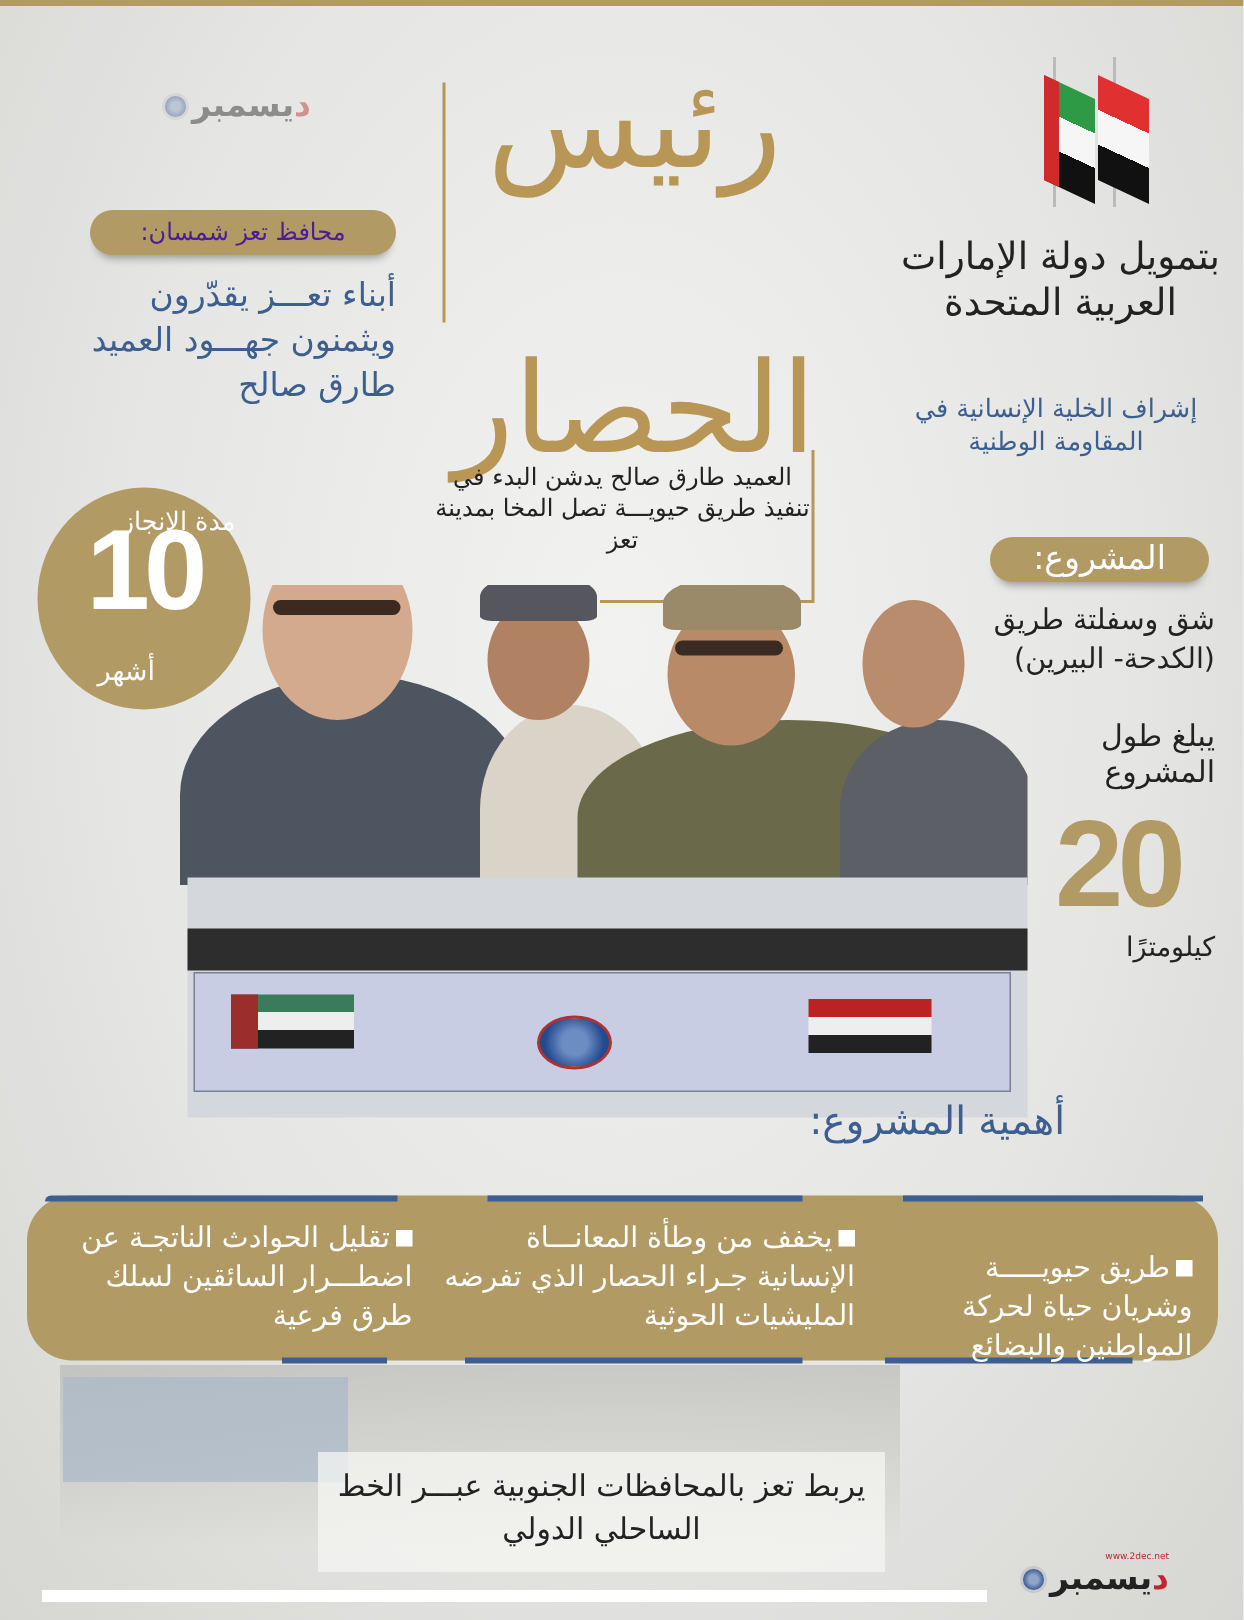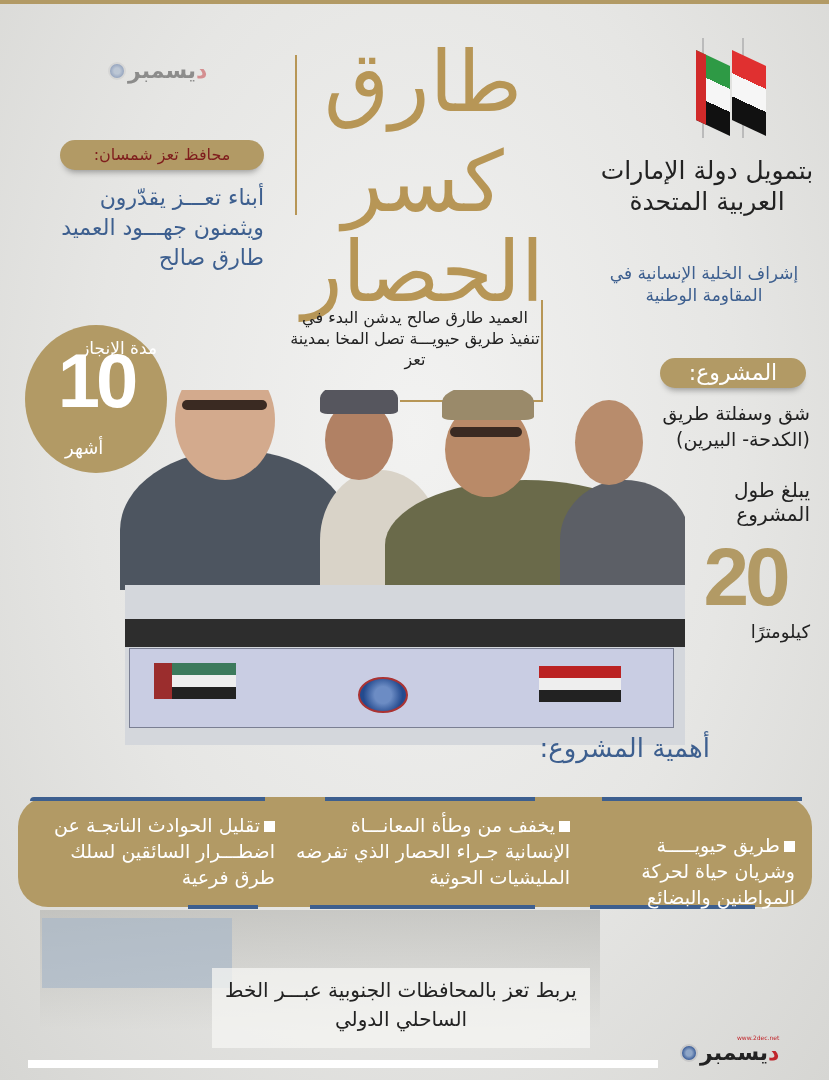--- a/index.html
+++ b/index.html
@@ -38,21 +38,21 @@
   .flag { position: absolute; width: 34px; height: 70px; transform: skewY(25deg); }
   .flag-uae { left: 6px; top: 20px; background: linear-gradient(to bottom, #2e9a45 0 33%, #f6f6f6 33% 66%, #111 66% 100%); }
   .flag-uae::before { content: ""; position: absolute; left: 0; top: 0; width: 10px; height: 100%; background: #d12a2a; }
   .flag-yem { left: 42px; top: 20px; background: linear-gradient(to bottom, #e03030 0 33%, #f6f6f6 33% 66%, #111 66% 100%); }
 
   
   .funding { position: absolute; left: 596px; top: 155px; width: 222px; font-size: 25px; line-height: 31px; direction: rtl; text-align: center; color: #222; }
   .supervision { position: absolute; left: 590px; top: 262px; width: 228px; font-size: 17px; line-height: 22px; direction: rtl; text-align: center; color: #3d5f8f; }
 
   
-  .gov-pill { position: absolute; left: 60px; top: 140px; width: 204px; height: 30px; border-radius: 15px; background: #b29a65; color: #7f1d1d; font-size: 16px; line-height: 30px; text-align: center; direction: rtl; box-shadow: 0 6px 6px -4px rgba(0,0,0,0.35); }
+  .gov-pill { position: absolute; left: 60px; top: 140px; width: 204px; height: 30px; border-radius: 15px; background: #b29a65; color: #4c1d95; font-size: 16px; line-height: 30px; text-align: center; direction: rtl; box-shadow: 0 6px 6px -4px rgba(0,0,0,0.35); }
   .gov-quote { position: absolute; left: 40px; top: 183px; width: 224px; font-size: 22px; line-height: 30px; direction: rtl; text-align: right; color: #3d5f8f; }
 
   
   .duration { position: absolute; left: 25px; top: 325px; width: 142px; height: 148px; border-radius: 50%; background: #b29a65; color: #fff; direction: rtl; text-align: center; }
   .duration .lbl { position: absolute; top: 13px; left: 0; width: 142px; font-size: 17px; text-align: right; padding-right: 10px; }
   .duration .num { position: absolute; top: 14px; left: 0; width: 142px; font-size: 76px; font-weight: bold; line-height: 84px; font-family: "Liberation Sans", sans-serif; letter-spacing: -4px; }
   .duration .unit { position: absolute; top: 112px; left: 0; width: 142px; font-size: 18px; text-align: left; padding-left: 40px; }
 
   
   .proj-pill { position: absolute; left: 660px; top: 358px; width: 146px; height: 30px; border-radius: 15px; background: #b29a65; color: #fff; font-size: 22px; line-height: 30px; text-align: center; direction: rtl; box-shadow: 0 6px 6px -4px rgba(0,0,0,0.35); }
@@ -102,22 +102,21 @@
 
 <div class="topbar"></div>
 
 <div class="logo logo-top">
   <span class="emblem"></span>
   <span class="word"><span class="red">د</span><span>يسمبر</span></span>
 </div>
 
 <div class="title-vline"></div>
 <div class="title-block">
-  <div class="title-line tl1">طارق</div>
-  <div class="title-line tl2">كسر</div>
+  <div class="title-line tl1">رئيس</div>
   <div class="title-line tl3">الحصار</div>
 </div>
 <div class="sub-frame-v"></div>
 <div class="sub-frame-h"></div>
 <div class="launch-text">العميد طارق صالح يدشن البدء في تنفيذ طريق حيويـــة تصل المخا بمدينة تعز</div>
 
 <div class="flags">
   <div class="pole" style="left:12px"></div>
   <div class="pole" style="left:52px"></div>
   <div class="flag flag-uae"></div>

